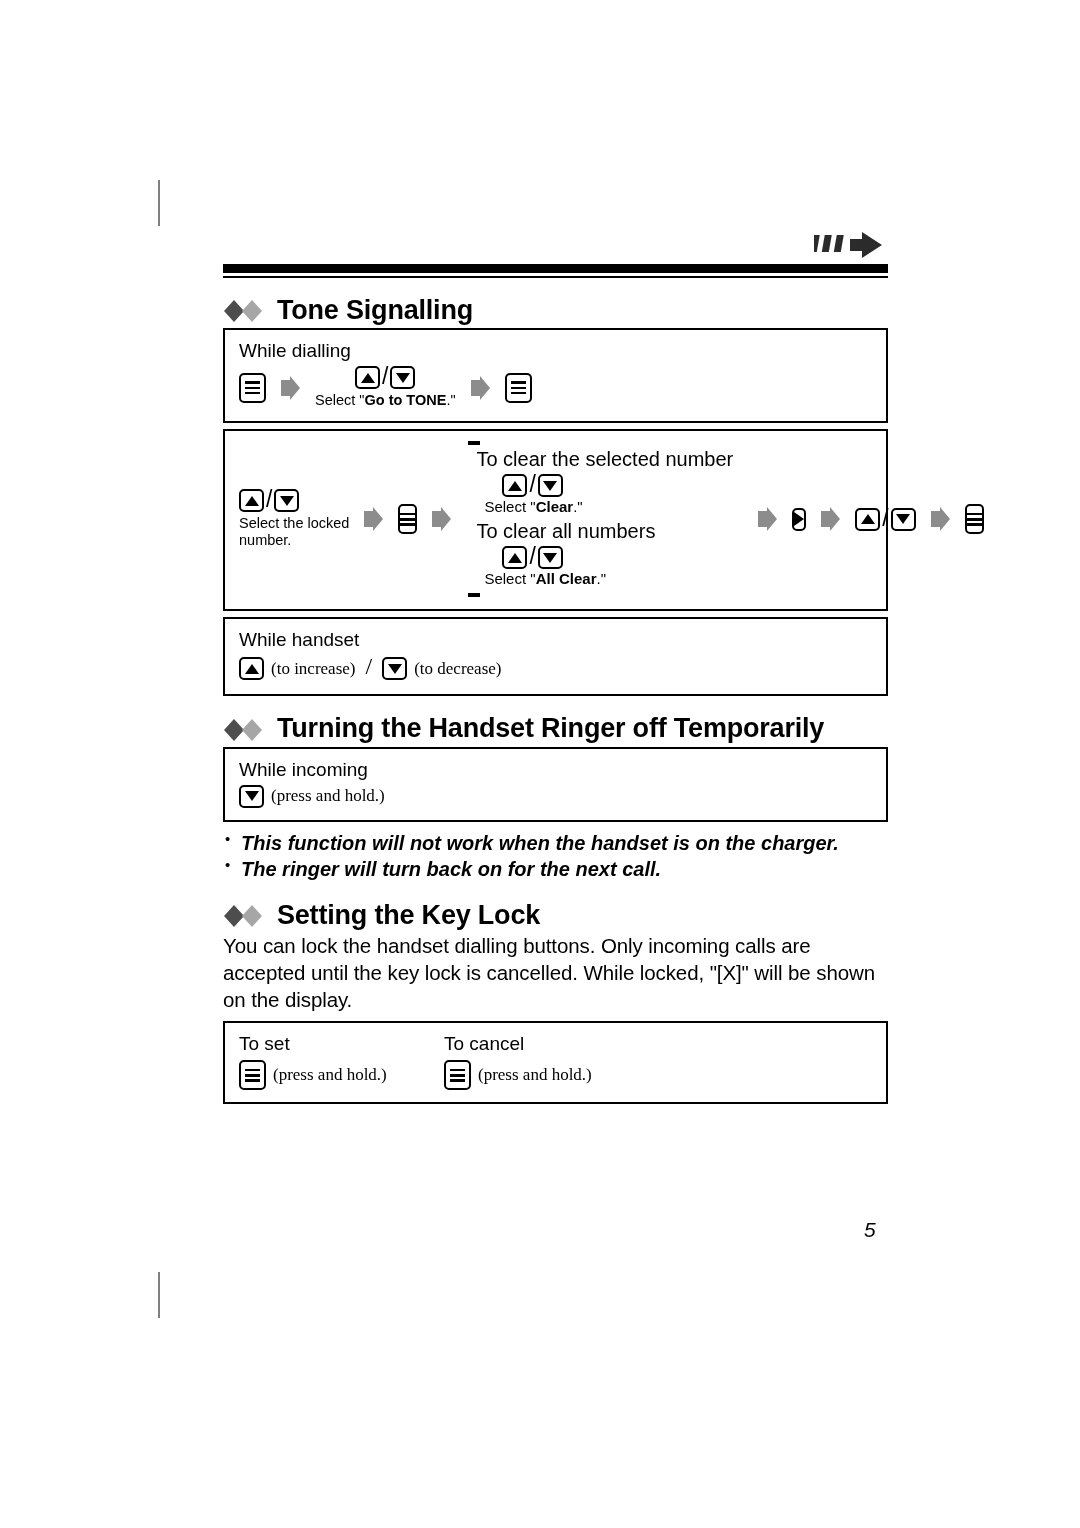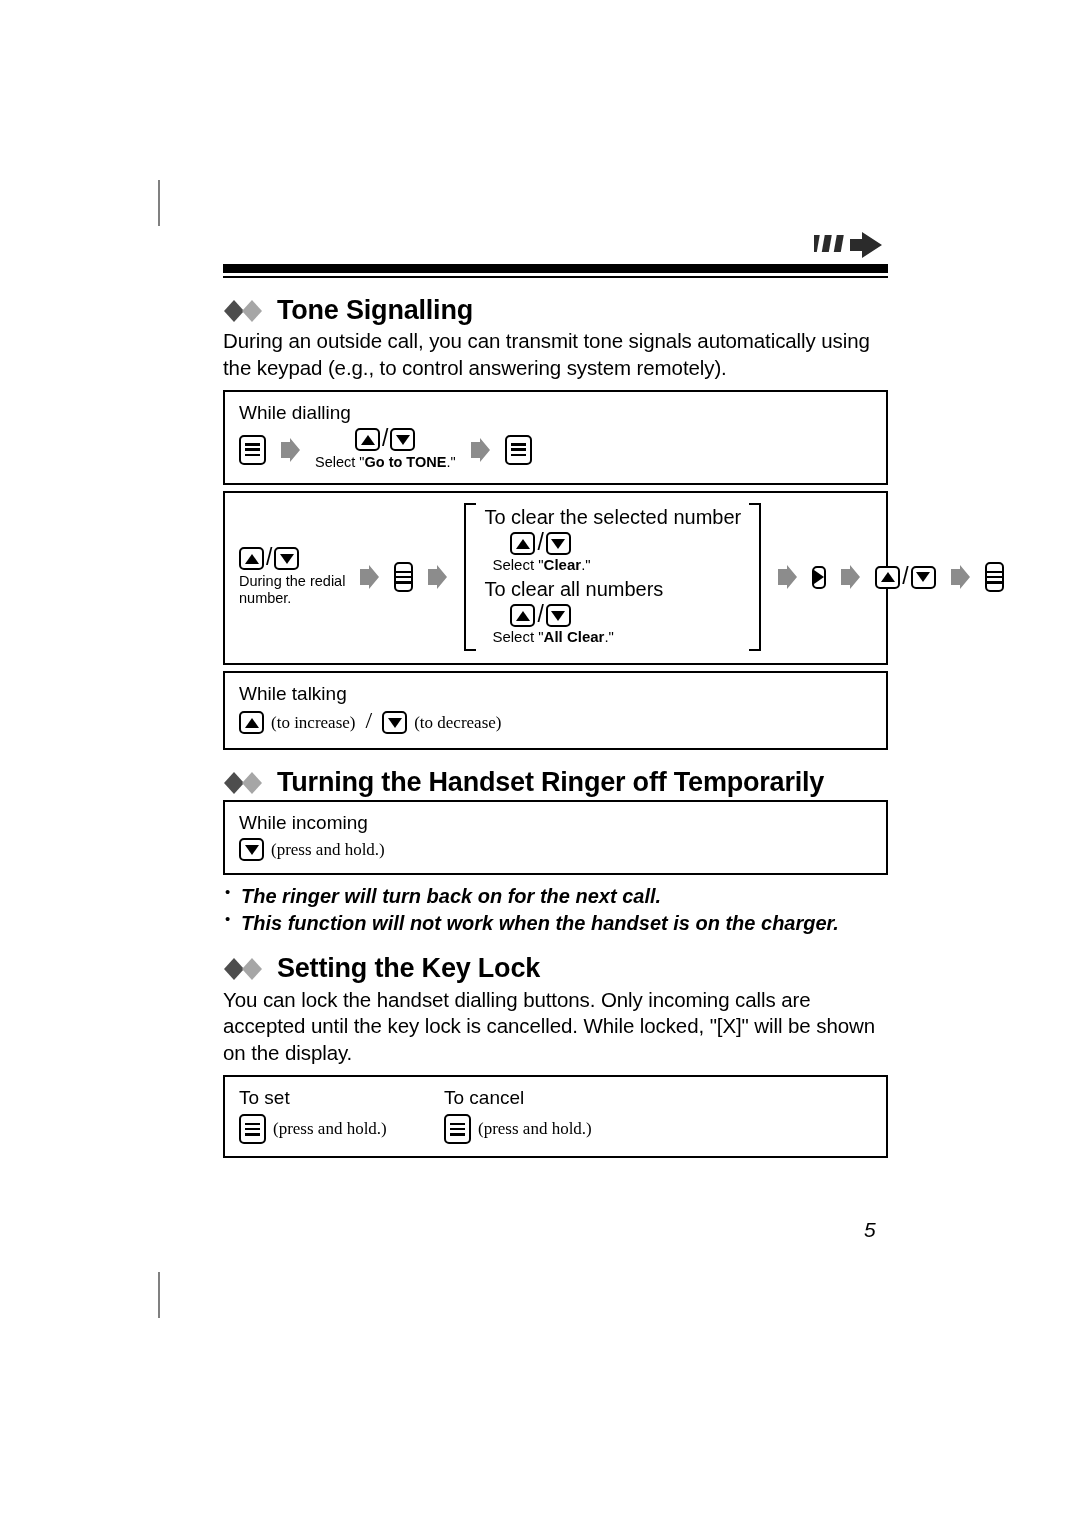--- a/index.html
+++ b/index.html
@@ -187,20 +187,21 @@
     height: 26px;
     margin: 0 14px;
     flex: 0 0 auto;
   }
 
   
   .bracket-group {
     display: flex;
     align-items: stretch;
     margin: 0 2px;
+    flex-direction: column;
   }
   .bracket {
     width: 12px;
     flex: 0 0 auto;
     border-top: 2px solid #000;
     border-bottom: 2px solid #000;
     box-sizing: border-box;
   }
   .bracket-left { border-left: 2px solid #000; }
   .bracket-right { border-right: 2px solid #000; }
@@ -316,21 +317,20 @@
     <div class="heading">
       <span class="diamonds">
         <svg viewBox="0 0 46 24" width="46" height="24">
           <polygon points="11,1 21,12 11,23 1,12" fill="#4d4d4d"></polygon>
           <polygon points="29,1 39,12 29,23 19,12" fill="#a6a6a6"></polygon>
         </svg>
       </span>
       <h2>Tone Signalling</h2>
     </div>
 
-    <p class="body-text">During an outside call, you can transmit tone signals automatically using the keypad (e.g., to control answering system remotely).</p>
 
     <div class="proc-box">
       <div class="proc-caption">While dialling</div>
       <div class="flow-row">
 
         <span class="key key-menu">
           <span class="key-lines">
               <i></i>
               <i></i>
               <i></i>
@@ -380,21 +380,21 @@
           <span class="updown">
             <span class="key key-arrow">
                 <span class="tri-up"></span>
               </span>
             <span class="slash">/</span>
             <span class="key key-arrow">
                 <span class="tri-down"></span>
               </span>
           </span>
           <span class="sub-label">
-            <span>During the redial</span><br>
+            <span>Select the locked</span><br>
             <span>number.</span>
           </span>
         </span>
 
         <span class="arrow-gray">
           <svg viewBox="0 0 21 26" width="21" height="26">
             <path d="M1 5 L1 21 L10 21 L10 25 L20 13 L10 1 L10 5 Z" fill="#8c8c8c"></path>
           </svg>
         </span>
 
@@ -486,21 +486,21 @@
               <i></i>
               <i></i>
             </span>
         </span>
 
       </div>
     </div>
 
 
     <div class="proc-box">
-      <div class="proc-caption">While talking</div>
+      <div class="proc-caption">While handset</div>
       <div class="inline-row">
         <span class="key key-arrow">
             <span class="tri-up"></span>
           </span>
         <span class="note">(to increase)</span>
         <span class="sep">/</span>
         <span class="key key-arrow">
             <span class="tri-down"></span>
           </span>
         <span class="note">(to decrease)</span>
@@ -521,22 +521,22 @@
       <div class="proc-caption">While incoming</div>
       <div class="inline-row">
         <span class="key key-arrow">
             <span class="tri-down"></span>
           </span>
         <span class="note">(press and hold.)</span>
       </div>
     </div>
 
     <ul class="note-list">
+      <li>This function will not work when the handset is on the charger.</li>
       <li>The ringer will turn back on for the next call.</li>
-      <li>This function will not work when the handset is on the charger.</li>
     </ul>
 
     <div class="heading">
       <span class="diamonds">
         <svg viewBox="0 0 46 24" width="46" height="24">
           <polygon points="11,1 21,12 11,23 1,12" fill="#4d4d4d"></polygon>
           <polygon points="29,1 39,12 29,23 19,12" fill="#a6a6a6"></polygon>
         </svg>
       </span>
       <h2>Setting the Key Lock</h2>

